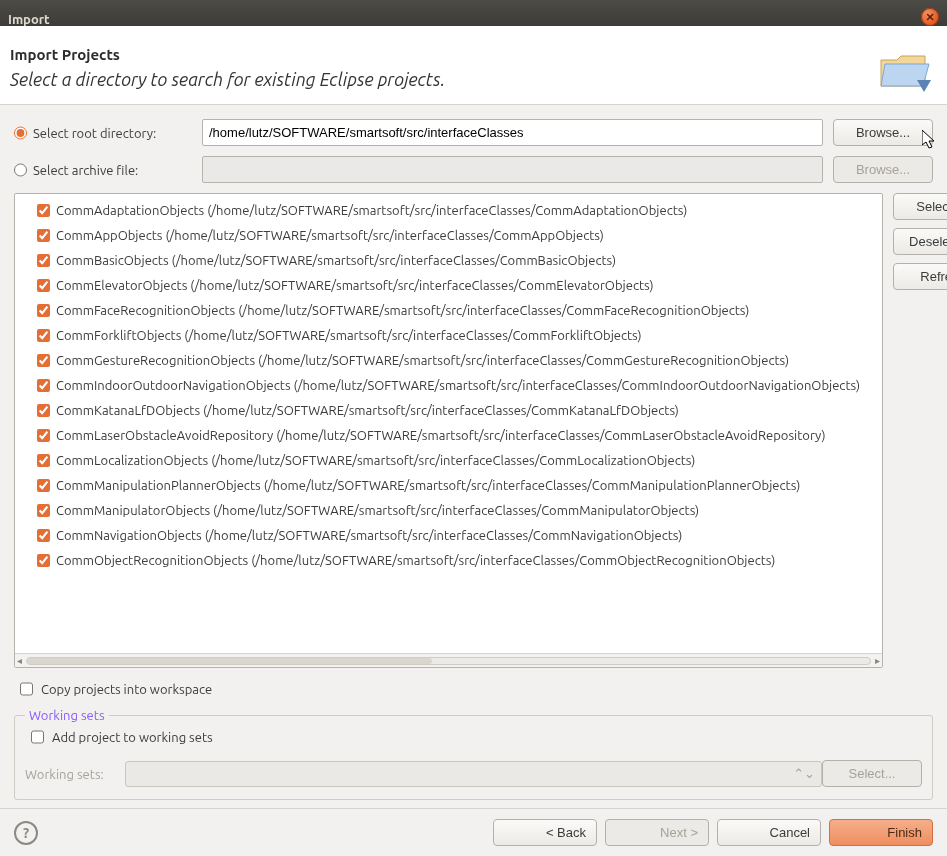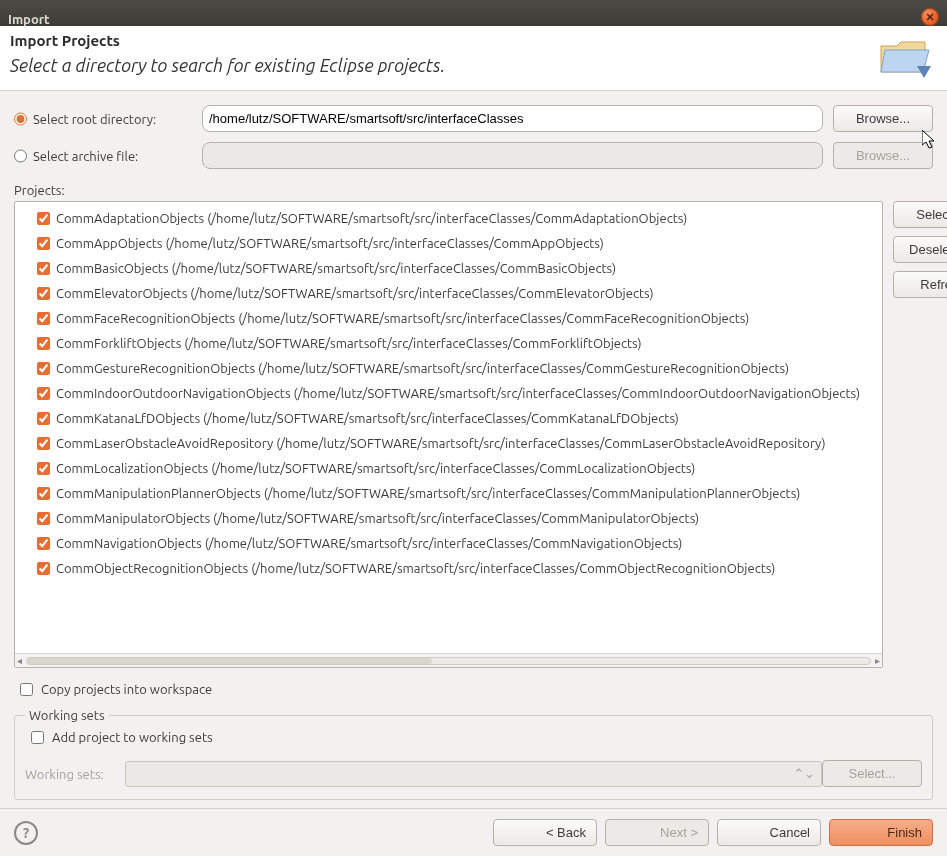--- a/index.html
+++ b/index.html
@@ -29,21 +29,21 @@
   .titlebar .close {
     width: 18px; height: 18px; border-radius: 9px;
     background: radial-gradient(circle at 35% 30%, #f88e5f, #e65f28 60%, #c34616 100%);
     box-shadow: inset 0 0 0 1px #8f3a14;
     display: flex; align-items: center; justify-content: center;
     font-size: 11px; color: #5b2410;
   }
   
   .header {
     background: #ffffff;
-    padding: 6px 16px 10px 10px;
+    padding: 20px 16px 10px 10px;
     display: flex;
     align-items: flex-start;
     border-bottom: 1px solid #d6d3cf;
   }
   .header-left { flex: 1 1 auto; }
   .header h1 { font-size: 15px; font-weight: bold; margin-bottom: 6px; color: #2c2c2c; }
   .header p  { font-size: 18px; color: #333; font-style: italic; }
   .header-icon { width: 54px; height: 48px; }
   
   .content {
@@ -60,21 +60,21 @@
     align-items: center;
     margin-bottom: 10px;
   }
   .radio-label { display: flex; gap: 6px; cursor: pointer; }
   input[type=radio] { accent-color: #e56e34; }
   input[type=text] {
     width: 100%;
     padding: 5px 6px;
     font-size: 13px;
     border: 1px solid #b7b3ac;
-    border-radius: 8px;
+    border-radius: 2px;
     background: #ffffff;
   }
   input[type=text][disabled] {
     background: #ebe9e7;
     color: #9a9793;
   }
   .btn {
     padding: 5px 10px;
     font-size: 13px;
     border: 1px solid #b5b1aa;
@@ -140,28 +140,28 @@
     border: 1px solid #cfccc6; border-radius: 4px; background: #eceae6;
     position: relative;
   }
   .hscroll .thumb {
     position: absolute; left: 0; width: 48%; top: 0; bottom: 0;
     background: #d9d6d0; border-radius: 4px;
   }
   .side-buttons { display: flex; flex-direction: column; gap: 8px; }
   
   .opts { margin-top: 14px; display: flex; flex-direction: column; gap: 8px; }
-  .checkbox-row { display: flex; align-items: center; gap: 8px; padding-left: 6px; }
+  .checkbox-row { display: flex; gap: 8px; padding-left: 6px; }
   fieldset.ws {
     border: 1px solid #cfccc6;
     border-radius: 3px;
     padding: 8px 10px 12px 10px;
     margin-top: 4px;
   }
-  fieldset.ws legend { padding: 0 4px; color: #404040; font-size: 13px; }
+  fieldset.ws legend { padding: 0 4px; color: #8b5cf6; font-size: 13px; }
   .ws-row {
     display: grid;
     grid-template-columns: 100px 1fr 100px;
     align-items: center;
     margin-top: 16px;
   }
   .ws-row label.dim { color: #a6a29b; }
   .combo {
     border: 1px solid #cac6bf;
     background: #ebe9e6;
@@ -227,21 +227,20 @@
 
   <div class="row">
     <label class="radio-label">
       <input type="radio" name="src" style="">
       <span>Select archive file:</span>
     </label>
     <input type="text" disabled="" value="" style="">
     <button class="btn disabled">Browse...</button>
   </div>
 
-  <div class="section-label">Projects:</div>
 
   <div class="projects-area">
     <div class="projects-box-wrap">
       <div class="projects-box">
         <div class="projects-list" id="projects-list">
             <div class="project-item">
               <input type="checkbox" checked="" style="">
               <span>CommAdaptationObjects (/home/lutz/SOFTWARE/smartsoft/src/interfaceClasses/CommAdaptationObjects)</span>
             </div>
             <div class="project-item">

